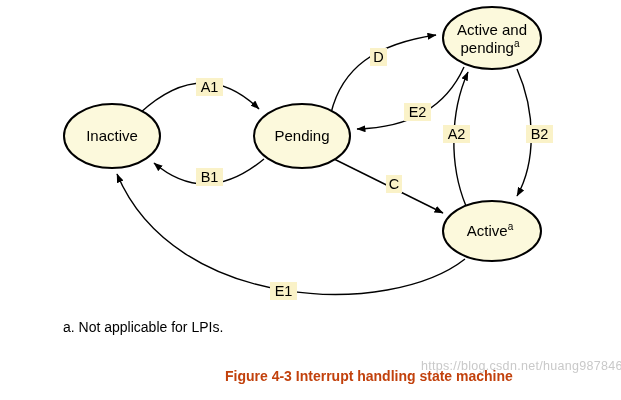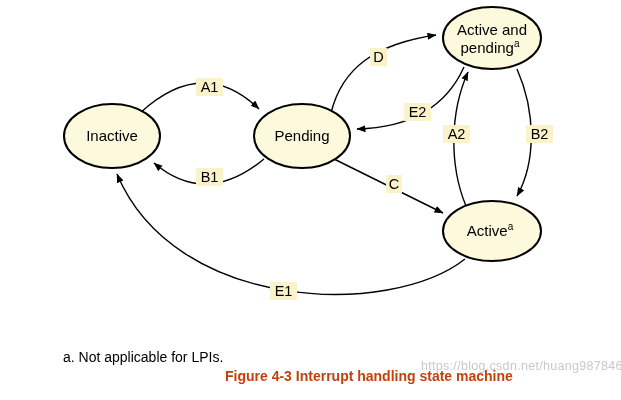--- a/index.html
+++ b/index.html
@@ -10,21 +10,21 @@
     font-family:"Liberation Sans", sans-serif;
     overflow:hidden;
   }
   svg{position:absolute;left:0;top:0;}
   .state-ellipse{fill:var(--state-fill,#fcf9dc);stroke:var(--stroke,#000);stroke-width:2;}
   .edge{fill:none;stroke:var(--stroke,#000);stroke-width:1.4;}
   .state-text{font-family:"Liberation Sans",sans-serif;font-size:15px;fill:#000;text-anchor:middle;}
   .edge-label-bg{fill:var(--label-fill,#faf2c8);}
   .edge-label{font-family:"Liberation Sans",sans-serif;font-size:14.5px;fill:#000;text-anchor:middle;}
   .footnote{
-    position:absolute;left:63px;top:349px;
+    position:absolute;left:63px;top:319px;
     font-size:14px;color:#000;
   }
   .caption{
     position:absolute;left:225px;top:368px;
     font-size:14px;font-weight:bold;color:#c2410c;
     white-space:nowrap;z-index:2;
   }
   .watermark{
     position:absolute;left:421px;top:359px;
     font-size:12.5px;color:#c9c9c9;letter-spacing:0.3px;

